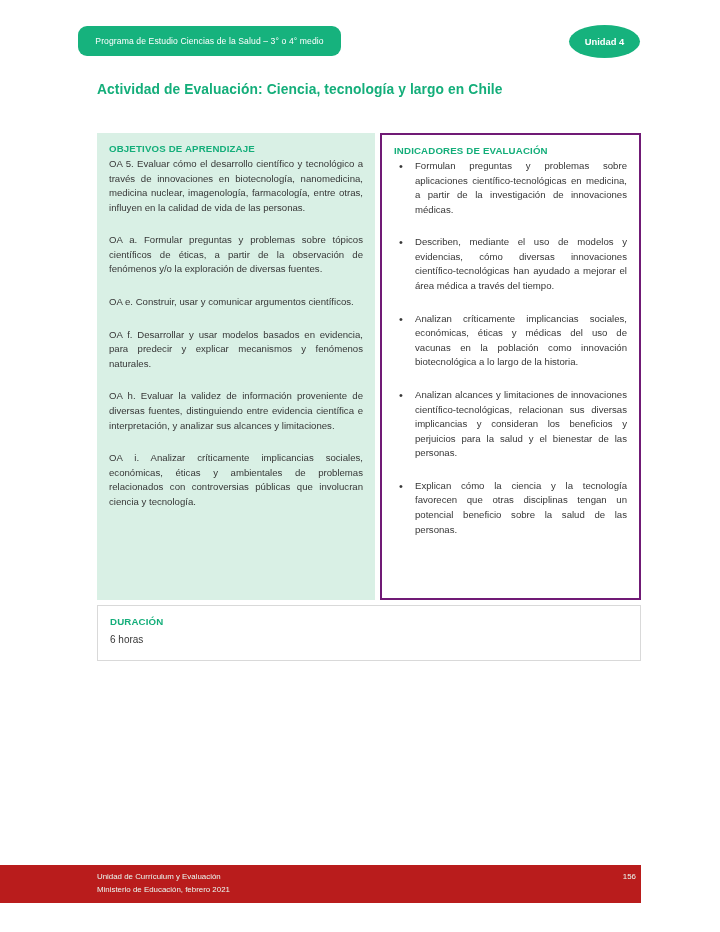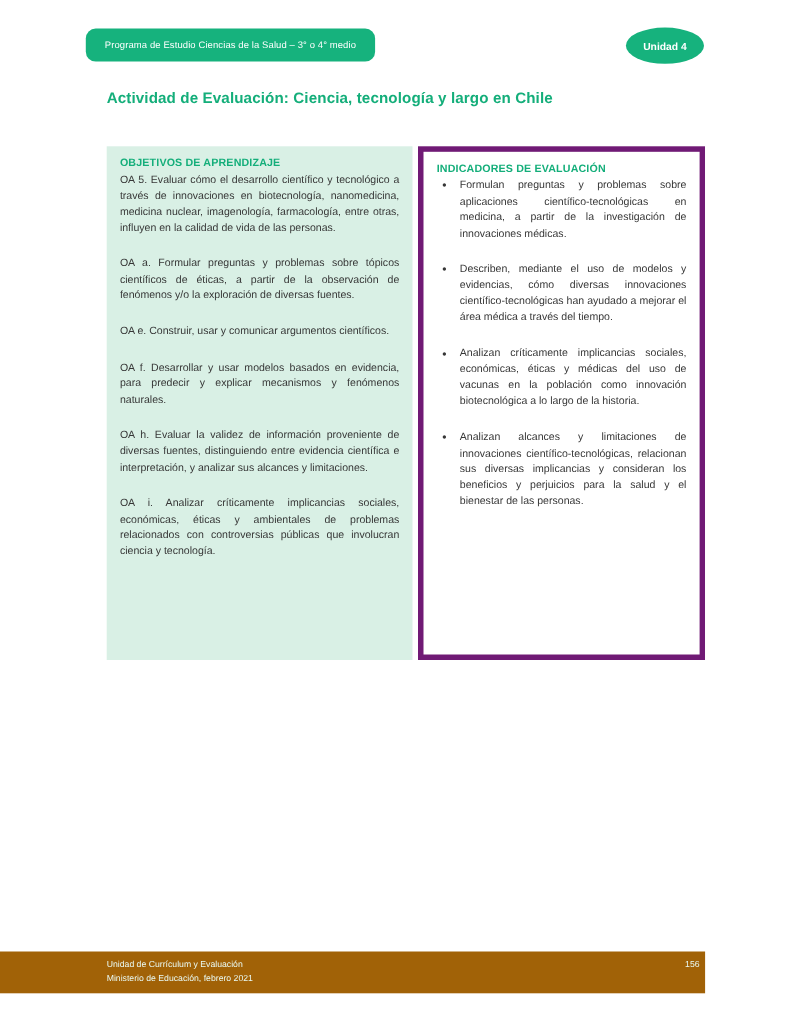--- a/index.html
+++ b/index.html
@@ -43,21 +43,21 @@
   .content { position:absolute; left:97px; top:133px; width:544px; }
   .table-row { display:flex; gap:5px; min-height:467px; align-items:stretch; }
   .col-left {
     width:278px; flex:0 0 278px;
     background:#d9f0e5;
     padding:10px 12px 14px 12px;
   }
   .col-right {
     flex:1;
     background:#ffffff;
-    border:5px solid #701a75;
+    border:2px solid #701a75;
     padding:10px 12px 14px 12px;
   }
   .cell-header {
     color:#14ae7a;
     font-size:9.7px; font-weight:bold;
     margin-bottom:3px;
     letter-spacing:.15px;
   }
   .para {
     font-size:9.6px; line-height:1.52;
@@ -89,21 +89,21 @@
     padding:10px 12px 15px 12px;
   }
   .duration-value {
     font-size:10px; color:#373737;
     margin-top:7px;
   }
   
   .footer {
     position:absolute; left:0; bottom:29px;
     width:720px; height:38px;
-    background:#a16207;
+    background:#b91c1c;
     color:#eafaf3;
   }
   .footer-lines {
     position:absolute; left:97px; top:6px;
     font-size:7.9px; line-height:1.62;
   }
   .footer-page {
     position:absolute; right:84px; top:7px;
     font-size:7.9px;
   }
@@ -136,25 +136,30 @@
         <p class="para">OA i. Analizar críticamente implicancias sociales, económicas, éticas y ambientales de problemas relacionados con controversias públicas que involucran ciencia y tecnología.</p>
       </div>
 
       <div class="col-right">
         <div class="cell-header">INDICADORES DE EVALUACIÓN</div>
         <ul class="indicator-list">
           <li class="indicator-item">Formulan preguntas y problemas sobre aplicaciones científico-tecnológicas en medicina, a partir de la investigación de innovaciones médicas.</li>
           <li class="indicator-item">Describen, mediante el uso de modelos y evidencias, cómo diversas innovaciones científico-tecnológicas han ayudado a mejorar el área médica a través del tiempo.</li>
           <li class="indicator-item">Analizan críticamente implicancias sociales, económicas, éticas y médicas del uso de vacunas en la población como innovación biotecnológica a lo largo de la historia.</li>
           <li class="indicator-item">Analizan alcances y limitaciones de innovaciones científico-tecnológicas, relacionan sus diversas implicancias y consideran los beneficios y perjuicios para la salud y el bienestar de las personas.</li>
+          <li class="indicator-item">Explican cómo la ciencia y la tecnología favorecen que otras disciplinas tengan un potencial beneficio sobre la salud de las personas.</li>
         </ul>
       </div>
 
     </div>
 
+    <div class="duration-row">
+      <div class="cell-header" style="margin-bottom:0;">DURACIÓN</div>
+      <div class="duration-value">6 horas</div>
+    </div>
   </div>
 
   <div class="footer">
     <div class="footer-lines">
       <div>Unidad de Currículum y Evaluación</div>
       <div>Ministerio de Educación, febrero 2021</div>
     </div>
     <div class="footer-page">156</div>
   </div>
 

